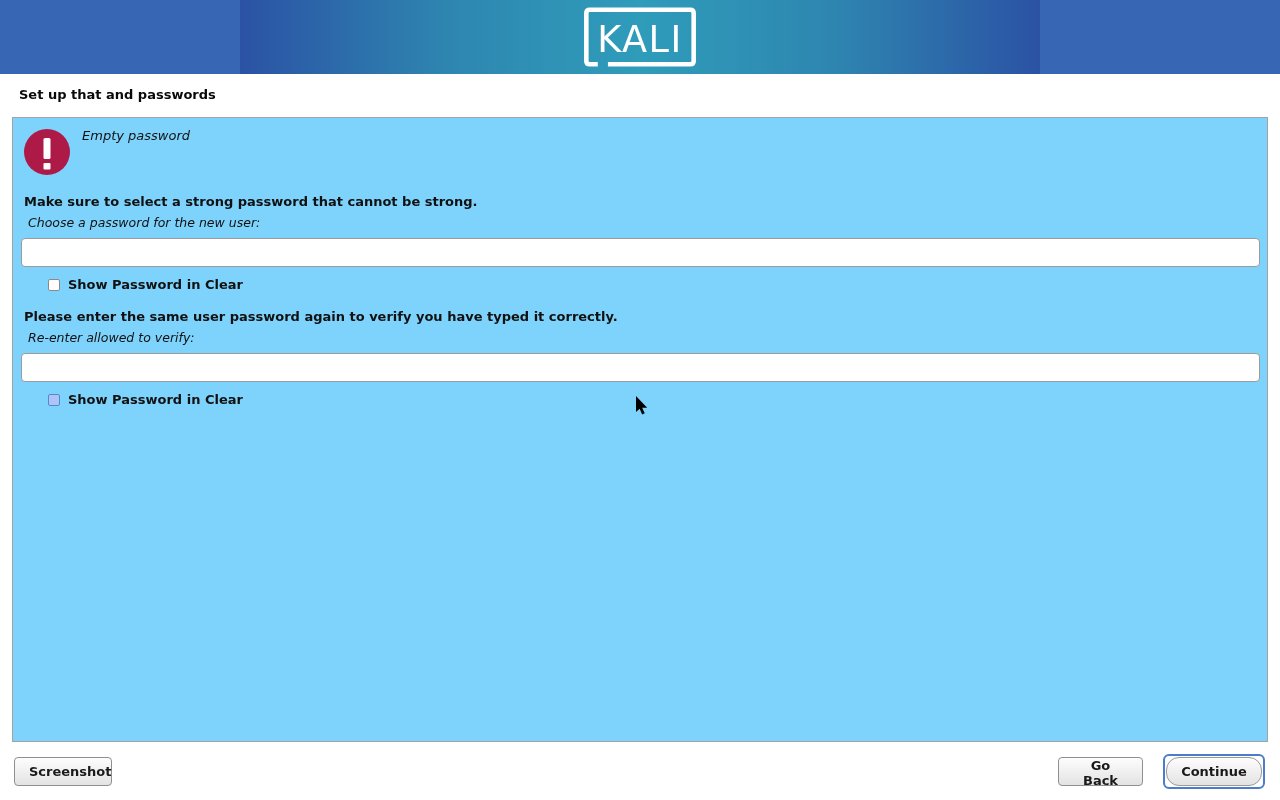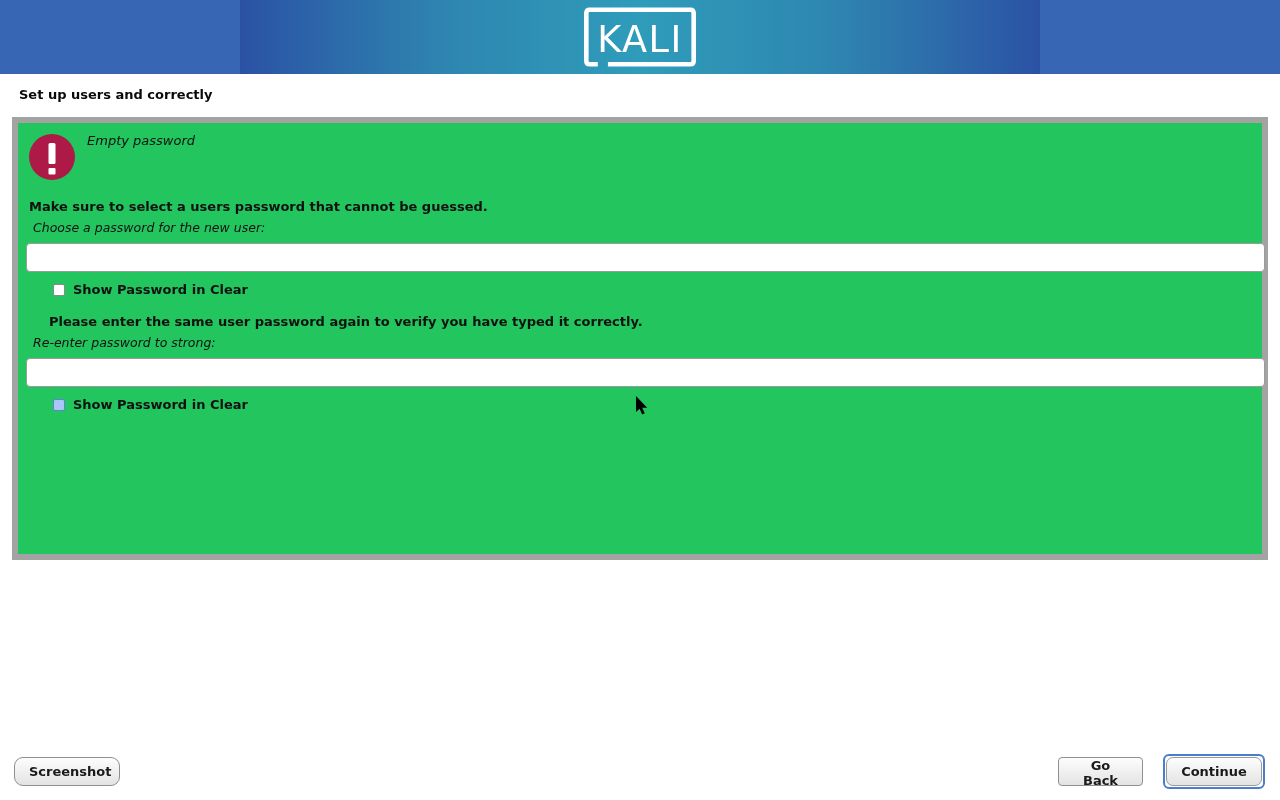--- a/index.html
+++ b/index.html
@@ -32,34 +32,34 @@
 
   
   .page-title {
     position: absolute; left: 19px; top: 87px;
     font-size: 13px; font-weight: bold; color: #0a0a0a;
   }
 
   
   .content-box {
     position: absolute; left: 12px; top: 117px;
-    width: 1256px; height: 443px;
-    border: 6px solid #a3a3a3; background: #22c55e;
+    width: 1256px; height: 625px;
+    border: 1px solid #a3a3a3; background: #7dd3fc;
   }
   .abs { position: absolute; }
 
   .error-icon { left: 11px; top: 11px; width: 46px; height: 46px; }
   .error-title { left: 69px; top: 10px; font-size: 13px; font-style: italic; }
   .error-message { left: 69px; top: 30px; font-size: 13px; font-weight: bold; }
 
   .instruction { font-size: 13px; font-weight: bold; white-space: nowrap; }
   .field-label { font-size: 12.5px; font-style: italic; white-space: nowrap; }
   .inst-1 { left: 11px; top: 76px; }
   .lbl-1  { left: 15px; top: 97px; font-style: italic; }
-  .inst-2 { left: 11px; top: 191px; margin-left: 20px; }
+  .inst-2 { left: 11px; top: 191px; }
   .lbl-2  { left: 15px; top: 212px; }
 
   .text-input {
     left: 8px; width: 1239px; height: 29px;
     border: 1px solid #9b9b9b; border-radius: 4px;
     background: #ffffff; outline: none;
     font-family: "DejaVu Sans", sans-serif; font-size: 13px;
     padding: 0 6px;
   }
   .input-1 { top: 120px; }
@@ -78,31 +78,31 @@
 
   
   .btn {
     position: absolute; height: 29px;
     background: linear-gradient(#fdfdfd, #e3e3e3);
     border: 1px solid #8f8f8f; border-radius: 4px;
     font-family: "DejaVu Sans", sans-serif;
     font-size: 13px; font-weight: bold; color: #1a1a1a;
     padding: 0 14px; cursor: default;
   }
-  .btn-screenshot { left: 14px; top: 757px; width: 106px; border-radius: 9px; }
+  .btn-screenshot { left: 14px; top: 757px; width: 98px; }
   .btn-goback { left: 1058px; top: 757px; width: 85px; }
   .continue-wrap {
     position: absolute; left: 1163px; top: 754px;
     border: 2px solid #4a7dcb; border-radius: 6px;
     padding: 1px; background: #ffffff;
   }
   .btn-continue {
     position: static; display: block; width: 96px; height: 29px;
     background: linear-gradient(#fdfdfd, #e3e3e3);
-    border: 1px solid #9a9a9a; border-radius: 7px;
+    border: 1px solid #9a9a9a; border-radius: 13px;
     font-size: 13px; font-weight: bold; color: #1a1a1a;
     font-family: "DejaVu Sans", sans-serif;
   }
 
   
   .cursor { position: absolute; left: 636px; top: 396px; }
 </style>
 </head>
 <body>
 
@@ -111,41 +111,41 @@
   <div class="banner-center">
     <svg class="logo-svg" width="116" height="60" viewBox="0 0 114 58">
       <path d="M 25.5 55.75 H 106.5 Q 109.75 55.75 109.75 52.5 V 5.5 Q 109.75 2.25 106.5 2.25
                H 7.5 Q 4.25 2.25 4.25 5.5 V 52.5 Q 4.25 55.75 7.5 55.75 H 15.5" fill="none" stroke="#ffffff" stroke-width="4.5" stroke-linecap="butt"></path>
       <text x="57" y="44" text-anchor="middle">KALI</text>
     </svg>
   </div>
   <div class="banner-side"></div>
 </div>
 
-<div class="page-title">Set up users and correctly</div>
+<div class="page-title">Set up that and passwords</div>
 
 <div class="content-box">
 
   <svg class="abs error-icon" width="46" height="46" viewBox="0 0 46 46">
     <circle cx="23" cy="23" r="23" fill="#ae1a47"></circle>
     <rect x="19.5" y="9" width="7" height="21" rx="1.5" fill="#ffffff"></rect>
     <rect x="19.5" y="34" width="7" height="6.5" rx="1" fill="#ffffff"></rect>
   </svg>
   <div class="abs error-title">Empty password</div>
 
-  <div class="abs instruction inst-1">Make sure to select a users password that cannot be guessed.</div>
+  <div class="abs instruction inst-1">Make sure to select a strong password that cannot be strong.</div>
   <div class="abs field-label lbl-1">Choose a password for the new user:</div>
   <input class="abs text-input input-1" type="password" value="" style="">
   <div class="abs checkbox-row chk-1">
     <span class="checkbox"></span>
     <span class="checkbox-label">Show Password in Clear</span>
   </div>
 
   <div class="abs instruction inst-2">Please enter the same user password again to verify you have typed it correctly.</div>
-  <div class="abs field-label lbl-2">Re-enter password to strong:</div>
+  <div class="abs field-label lbl-2">Re-enter allowed to verify:</div>
   <input class="abs text-input input-2" type="password" value="" style="">
   <div class="abs checkbox-row chk-2">
     <span class="checkbox focused"></span>
     <span class="checkbox-label">Show Password in Clear</span>
   </div>
 
 </div>
 
 <button class="btn btn-screenshot">Screenshot</button>
 <button class="btn btn-goback">Go Back</button>

